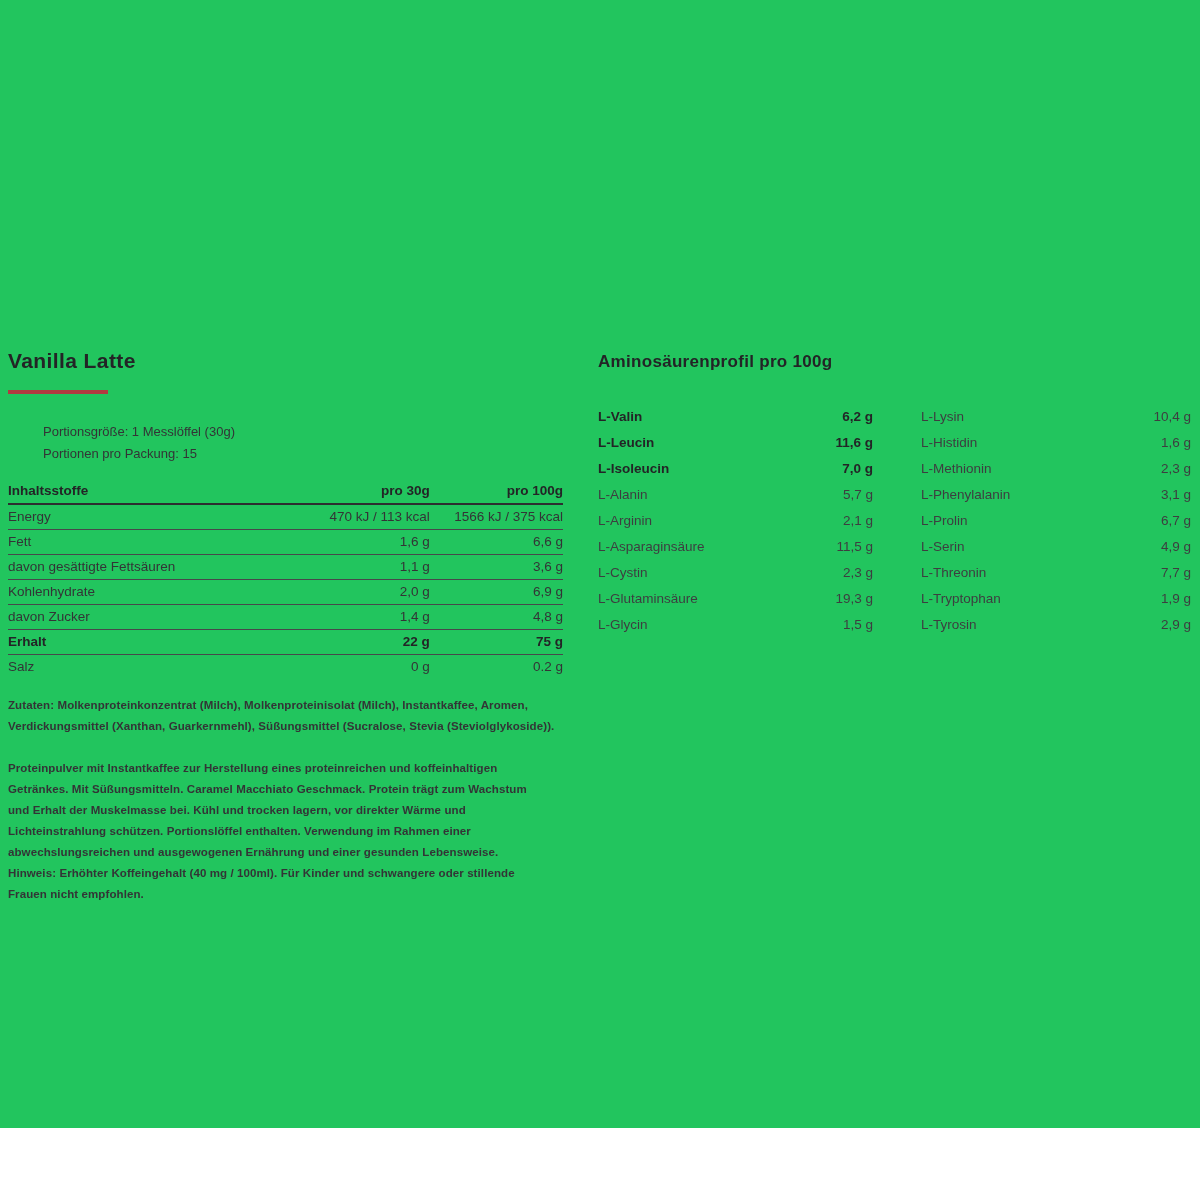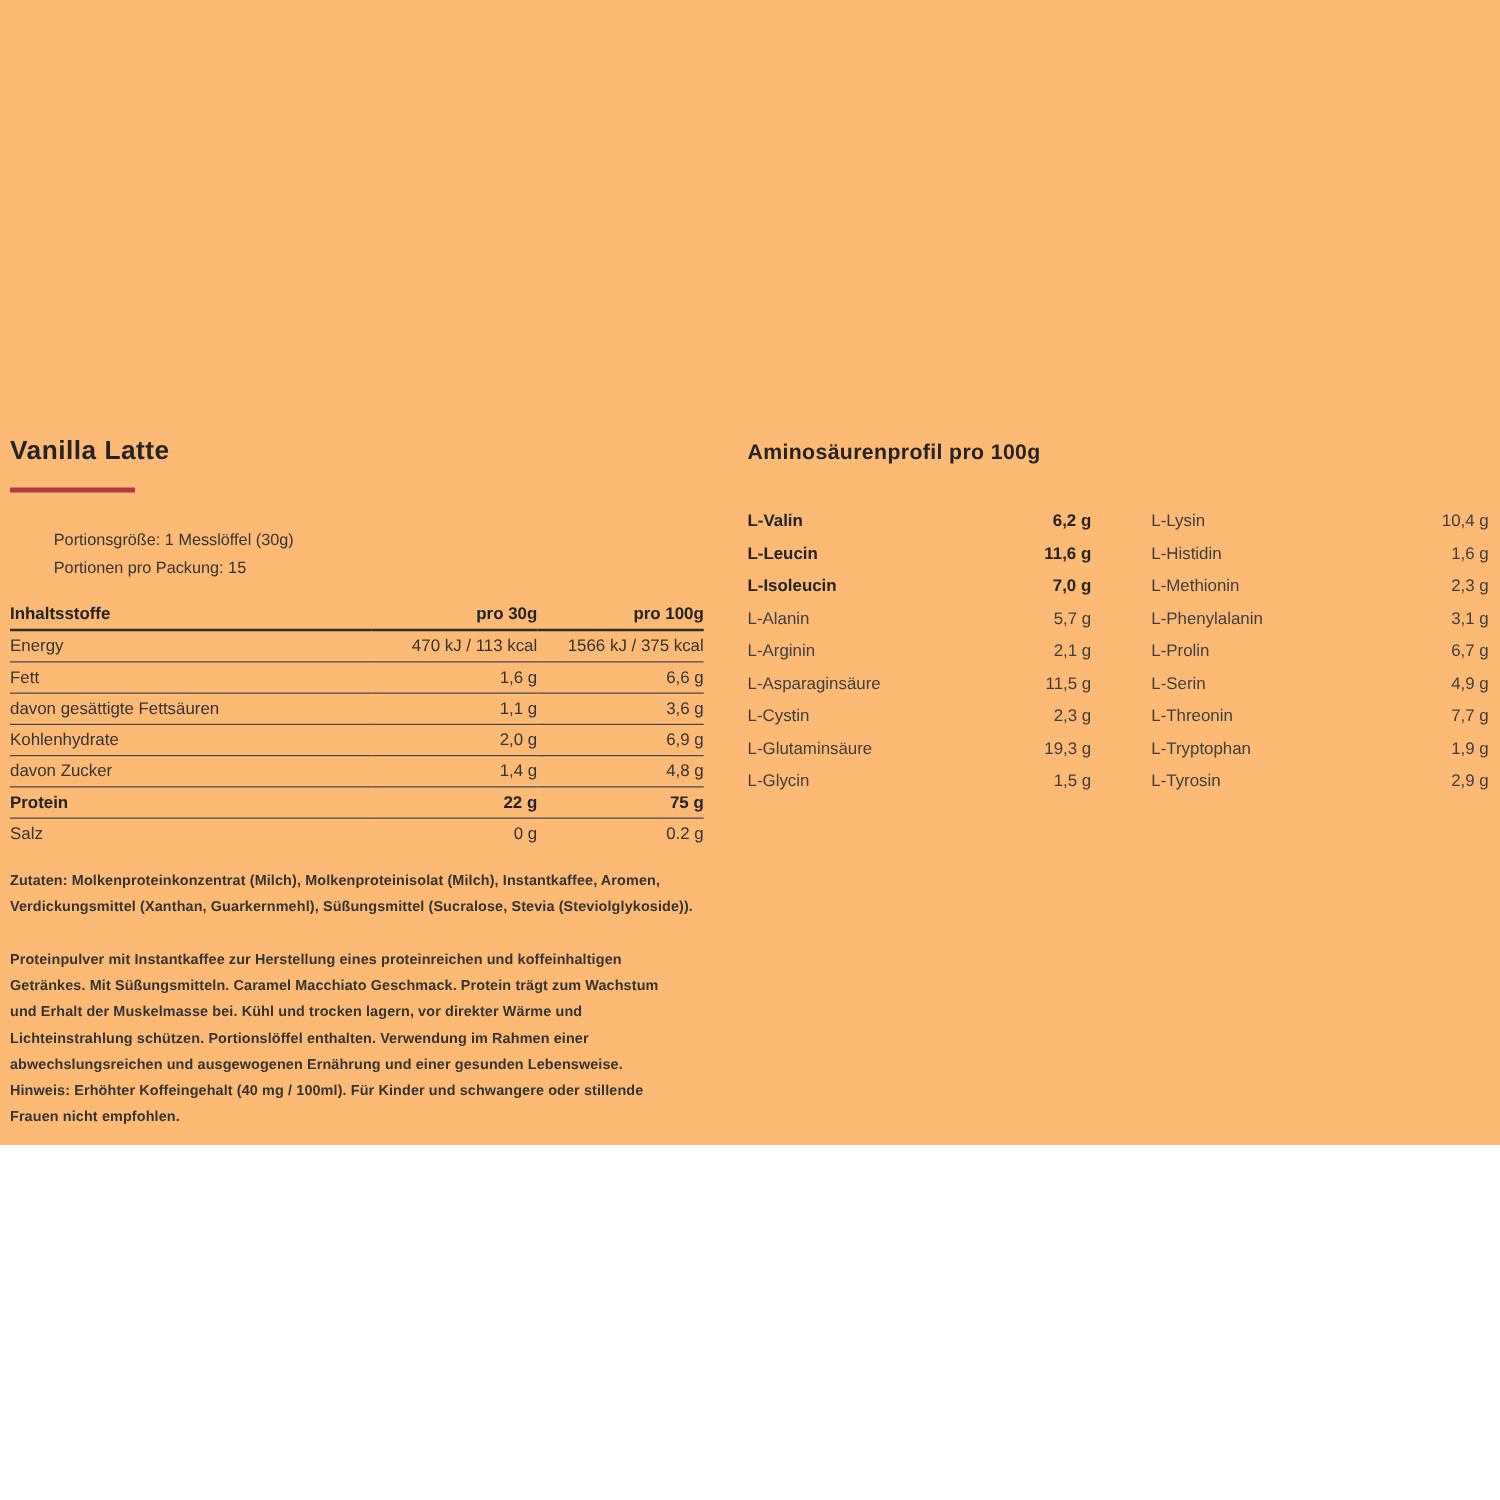--- a/index.html
+++ b/index.html
@@ -3,22 +3,22 @@
 <meta charset="utf-8">
 <style>
   html, body {
     margin: 0;
     padding: 0;
     background: #ffffff;
   }
   .canvas {
     position: relative;
     width: 1200px;
-    height: 916px;
-    background: #fdba74;
+    height: 1128px;
+    background: #22c55e;
     font-family: "Liberation Sans", "DejaVu Sans", sans-serif;
     color: #37383a;
     overflow: hidden;
   }
 
   
   .left-col {
     position: absolute;
     left: 8px;
     top: 350px;
@@ -171,21 +171,21 @@
           <td>Kohlenhydrate</td>
           <td>2,0 g</td>
           <td>6,9 g</td>
         </tr>
         <tr>
           <td>davon Zucker</td>
           <td>1,4 g</td>
           <td>4,8 g</td>
         </tr>
         <tr class="bold-row">
-          <td>Protein</td>
+          <td>Erhalt</td>
           <td>22 g</td>
           <td>75 g</td>
         </tr>
         <tr>
           <td>Salz</td>
           <td>0 g</td>
           <td>0.2 g</td>
         </tr>
       </tbody>
     </table>

